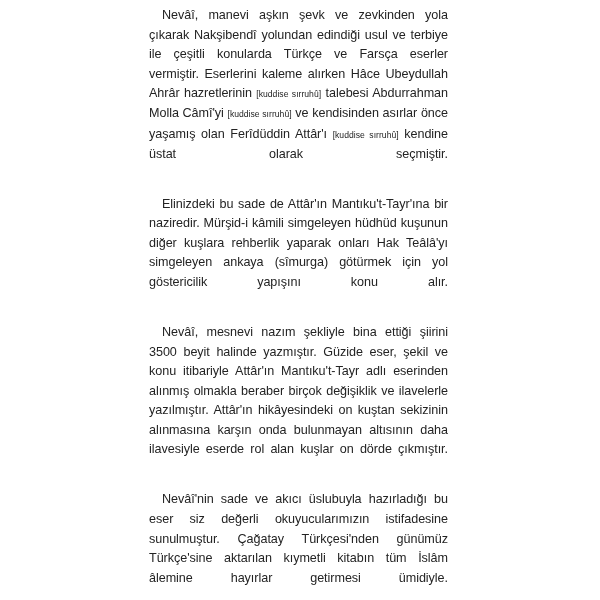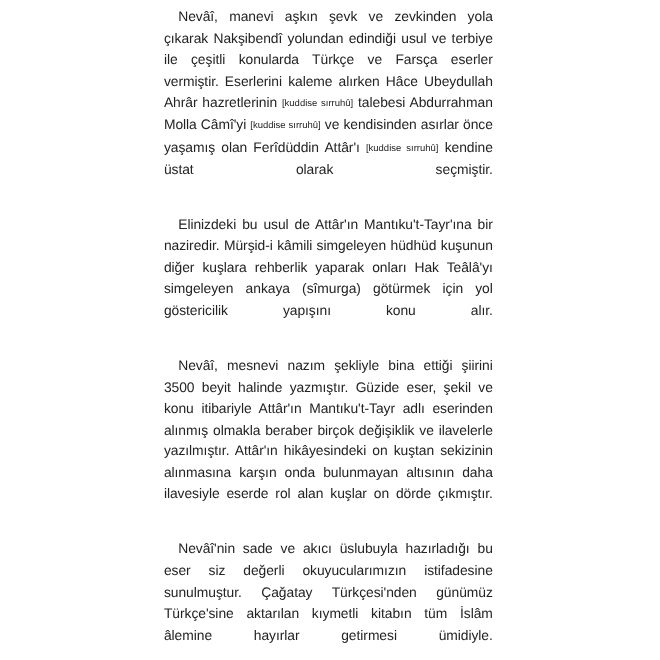--- a/index.html
+++ b/index.html
@@ -58,17 +58,17 @@
     vertical-align: 0.4px;
   }
 </style>
 </head>
 <body style="background: rgb(255, 255, 255); color: rgb(35, 35, 35);">
 
 <div class="page" style="background: rgb(255, 255, 255);">
   <div class="text-column">
 
   <p class="para"><span>Nevâî, manevi aşkın şevk ve zevkinden yola çıkarak Nakşibendî yolundan edindiği usul ve terbiye ile çeşitli konularda Türkçe ve Farsça eserler vermiştir. Eserlerini kaleme alırken Hâce Ubeydullah Ahrâr hazretlerinin </span><span class="honorific">[kuddise sırruhû]</span><span> talebesi Abdurrahman Molla Câmî'yi </span><span class="honorific">[kuddise sırruhû]</span><span> ve kendisinden asırlar önce yaşamış olan Ferîdüddin Attâr'ı </span><span class="honorific">[kuddise sırruhû]</span><span> kendine üstat olarak seçmiştir.</span></p>
-      <p class="para"><span>Elinizdeki bu usul de Attâr'ın </span><span class="title-italic">Mantıku't-Tayr</span><span>'ına bir naziredir. Mürşid-i kâmili simgeleyen hüdhüd kuşunun diğer kuşlara rehberlik yaparak onları Hak Teâlâ'yı simgeleyen ankaya (sîmurga) götürmek için yol göstericilik yapışını konu alır.</span></p>
+      <p class="para"><span>Elinizdeki bu sade de Attâr'ın </span><span class="title-italic">Mantıku't-Tayr</span><span>'ına bir naziredir. Mürşid-i kâmili simgeleyen hüdhüd kuşunun diğer kuşlara rehberlik yaparak onları Hak Teâlâ'yı simgeleyen ankaya (sîmurga) götürmek için yol göstericilik yapışını konu alır.</span></p>
       <p class="para"><span>Nevâî, mesnevi nazım şekliyle bina ettiği şiirini 3500 beyit halinde yazmıştır. Güzide eser, şekil ve konu itibariyle Attâr'ın </span><span class="title-italic">Mantıku't-Tayr</span><span> adlı eserinden alınmış olmakla beraber birçok değişiklik ve ilavelerle yazılmıştır. Attâr'ın hikâyesindeki on kuştan sekizinin alınmasına karşın onda bulunmayan altısının daha ilavesiyle eserde rol alan kuşlar on dörde çıkmıştır.</span></p>
       <p class="para"><span>Nevâî'nin sade ve akıcı üslubuyla hazırladığı bu eser siz değerli okuyucularımızın istifadesine sunulmuştur. Çağatay Türkçesi'nden günümüz Türkçe'sine aktarılan kıymetli kitabın tüm İslâm âlemine hayırlar getirmesi ümidiyle.</span></p>
     </div>
 </div>
 
 </body></html>

